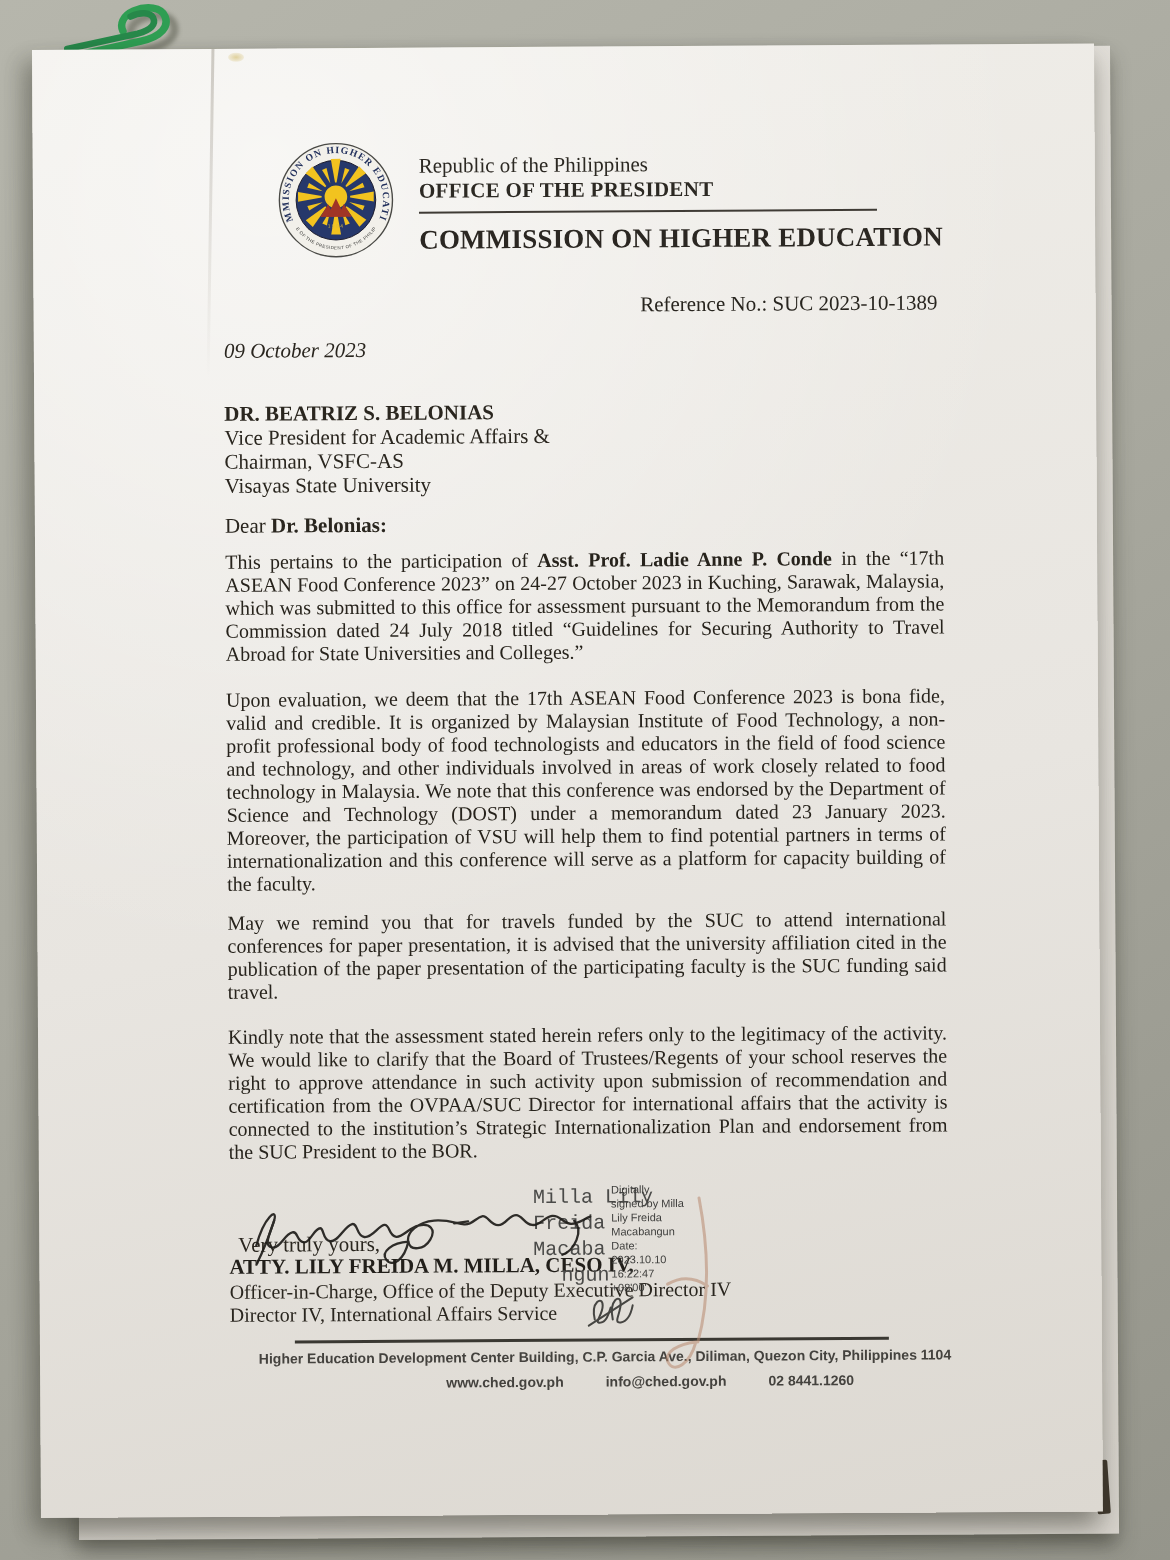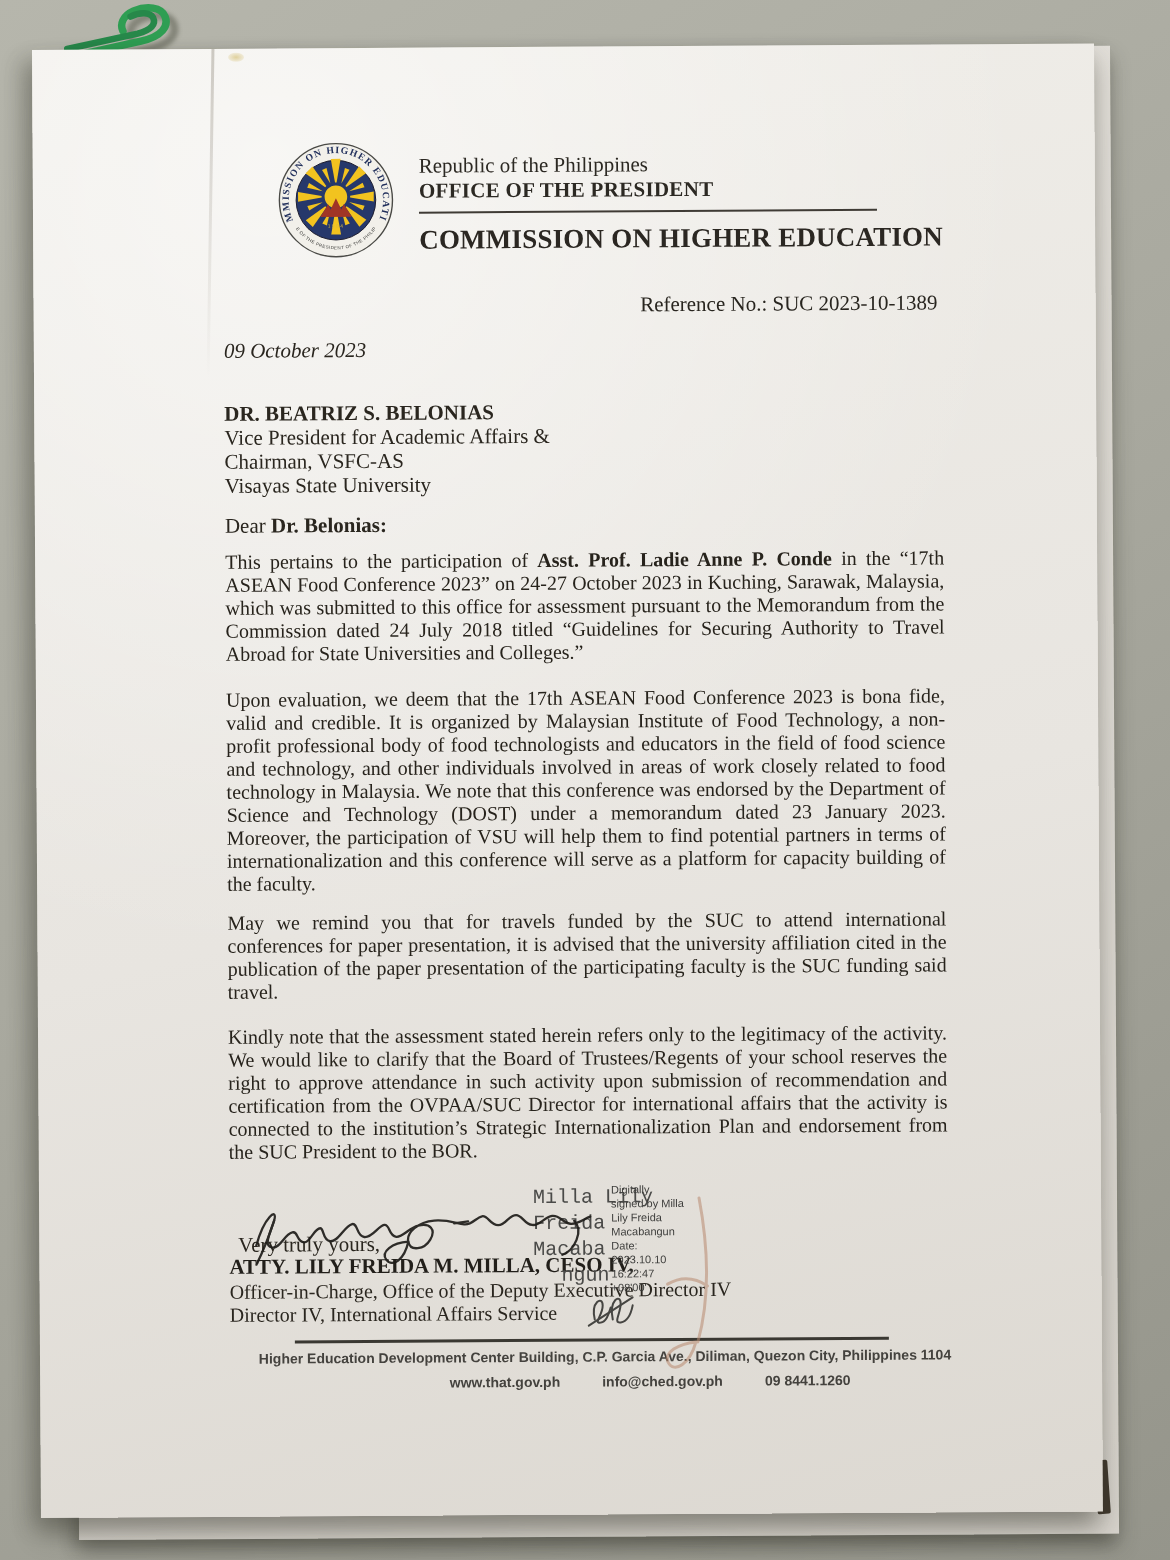--- a/index.html
+++ b/index.html
@@ -232,18 +232,18 @@
       <g stroke="#2b2b28" stroke-width="2" fill="none" stroke-linecap="round" opacity=".85">
         <path d="M14 30 C10 12 22 6 22 16 C22 26 12 34 20 33 C26 32 28 24 30 18"></path>
         <path d="M32 30 C28 10 40 4 40 14 C40 24 32 34 40 33 C46 32 50 26 52 16"></path>
         <path d="M8 36 L52 8"></path>
       </g>
     </svg>
 
     <div class="f-line"></div>
     <div class="f-addr">Higher Education Development Center Building, C.P. Garcia Ave., Diliman, Quezon City, Philippines 1104</div>
     <div class="f-contacts">
-      <span>www.that.gov.ph</span>
+      <span>www.ched.gov.ph</span>
       <span>info@ched.gov.ph</span>
-      <span>09 8441.1260</span>
+      <span>02 8441.1260</span>
     </div>
   </div>
 </div>
 
 </body></html>

